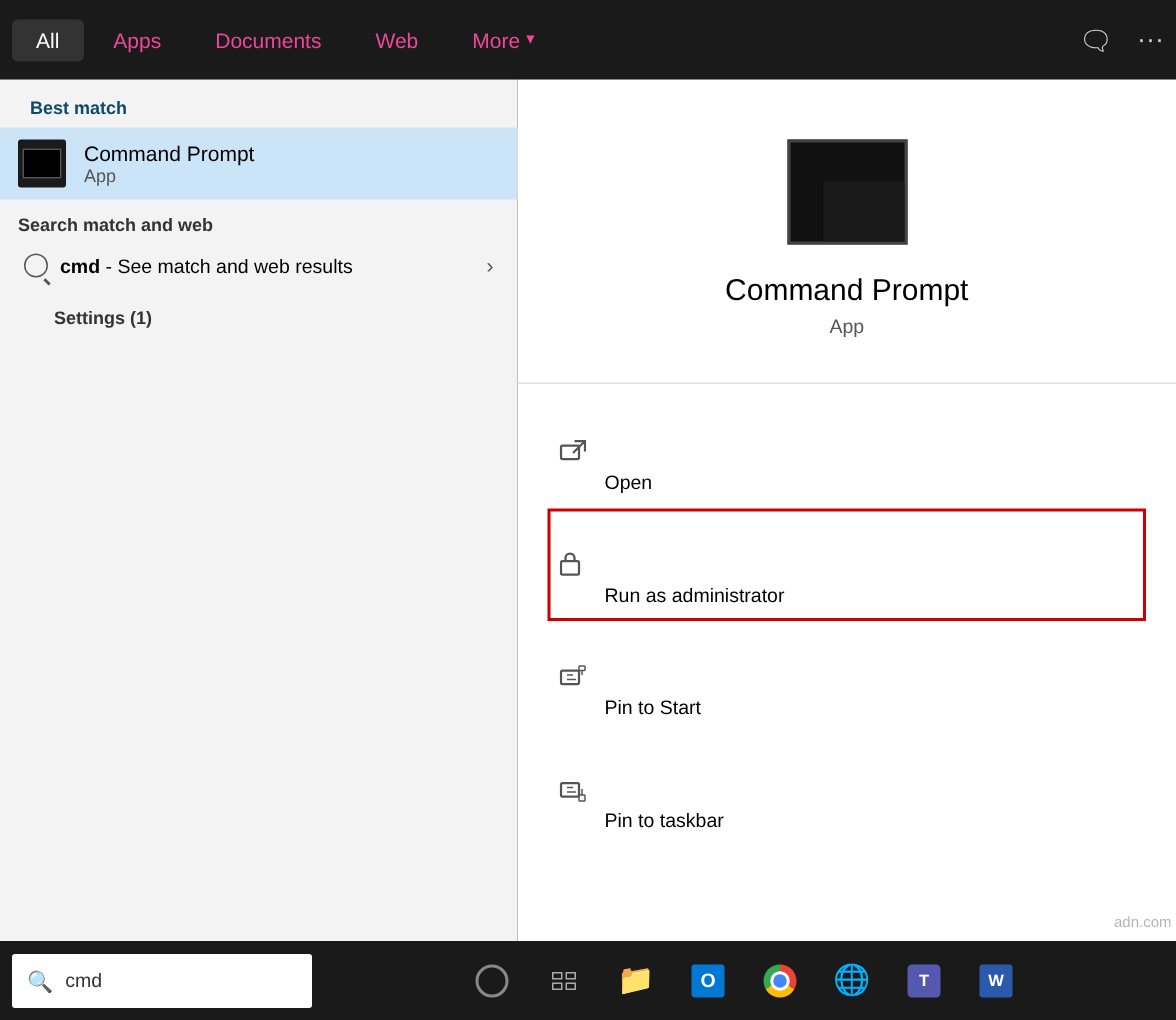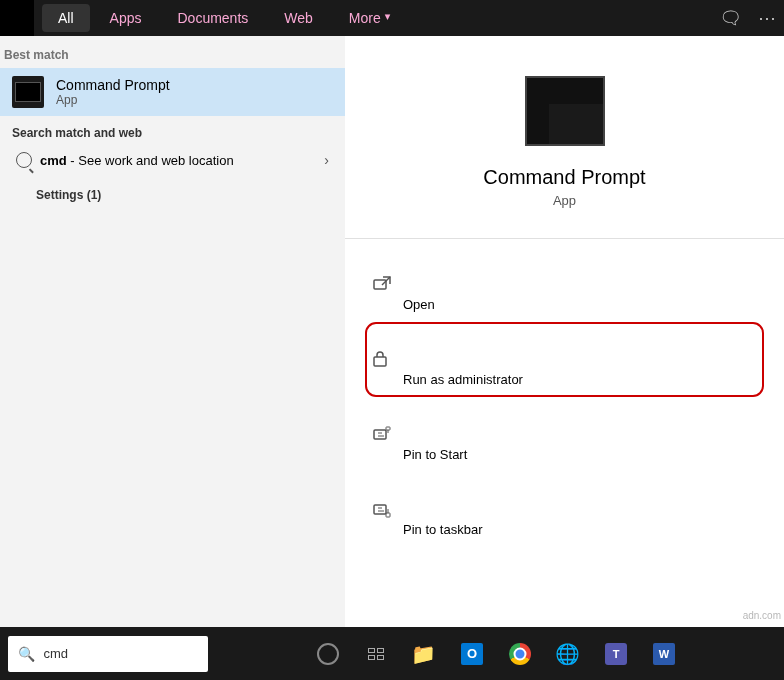--- a/index.html
+++ b/index.html
@@ -1,29 +1,28 @@
 <!DOCTYPE html>
 <html><head>
   <meta charset="utf-8">
   <style>
     * { margin: 0; padding: 0; box-sizing: border-box; }
     body { width: 784px; height: 680px; font-family: 'Segoe UI', Arial, sans-serif; overflow: hidden; background: #000; }
 
     
     .top-nav {
       background: #1a1a1a;
-      height: 36px;
+      height: 53px;
       display: flex;
       align-items: center;
       padding: 0 8px;
       gap: 4px;
-      margin-left: 34px;
     }
     .nav-tab {
-      color: #f9a8d4;
+      color: #ec4899;
       padding: 6px 16px;
       font-size: 14px;
       cursor: pointer;
       border-radius: 4px;
       display: flex;
       align-items: center;
       gap: 4px;
     }
     .nav-tab.active {
       color: #fff;
@@ -51,22 +50,22 @@
     .left-panel {
       width: 345px;
       background: #f3f3f3;
       display: flex;
       flex-direction: column;
     }
 
     .section-label {
       font-size: 12px;
       font-weight: 600;
-      color: #737373;
-      padding: 12px 12px 6px 4px;
+      color: #0c4a6e;
+      padding: 12px 12px 6px 20px;
     }
 
     .result-item {
       display: flex;
       align-items: center;
       gap: 12px;
       padding: 8px 12px;
       cursor: pointer;
       background: #cce4f7;
     }
@@ -191,21 +190,21 @@
     .action-item {
       display: flex;
       align-items: center;
       gap: 12px;
       padding: 10px 8px;
       cursor: pointer;
       position: relative;
     }
     .action-item.highlighted {
       border: 2px solid #cc0000;
-      border-radius: 11px;
+      border-radius: 0;
       padding: 8px 6px;
     }
 
     .action-icon {
       width: 18px;
       height: 18px;
       flex-shrink: 0;
       display: flex;
       align-items: center;
       justify-content: center;
@@ -385,21 +384,21 @@
         <span class="result-type">App</span>
       </div>
     </div>
 
     <div class="search-web-section">
       <div class="search-web-label">Search match and web</div>
       <div class="search-web-item">
         <div class="search-icon-circle"></div>
         <span class="search-web-text">
           <strong>cmd</strong>
-          <span>- See work and web location</span>
+          <span>- See match and web results</span>
         </span>
         <span class="search-web-chevron">›</span>
       </div>
     </div>
 
     <div class="settings-section">
       <div class="settings-label">Settings (1)</div>
     </div>
   </div>
 

